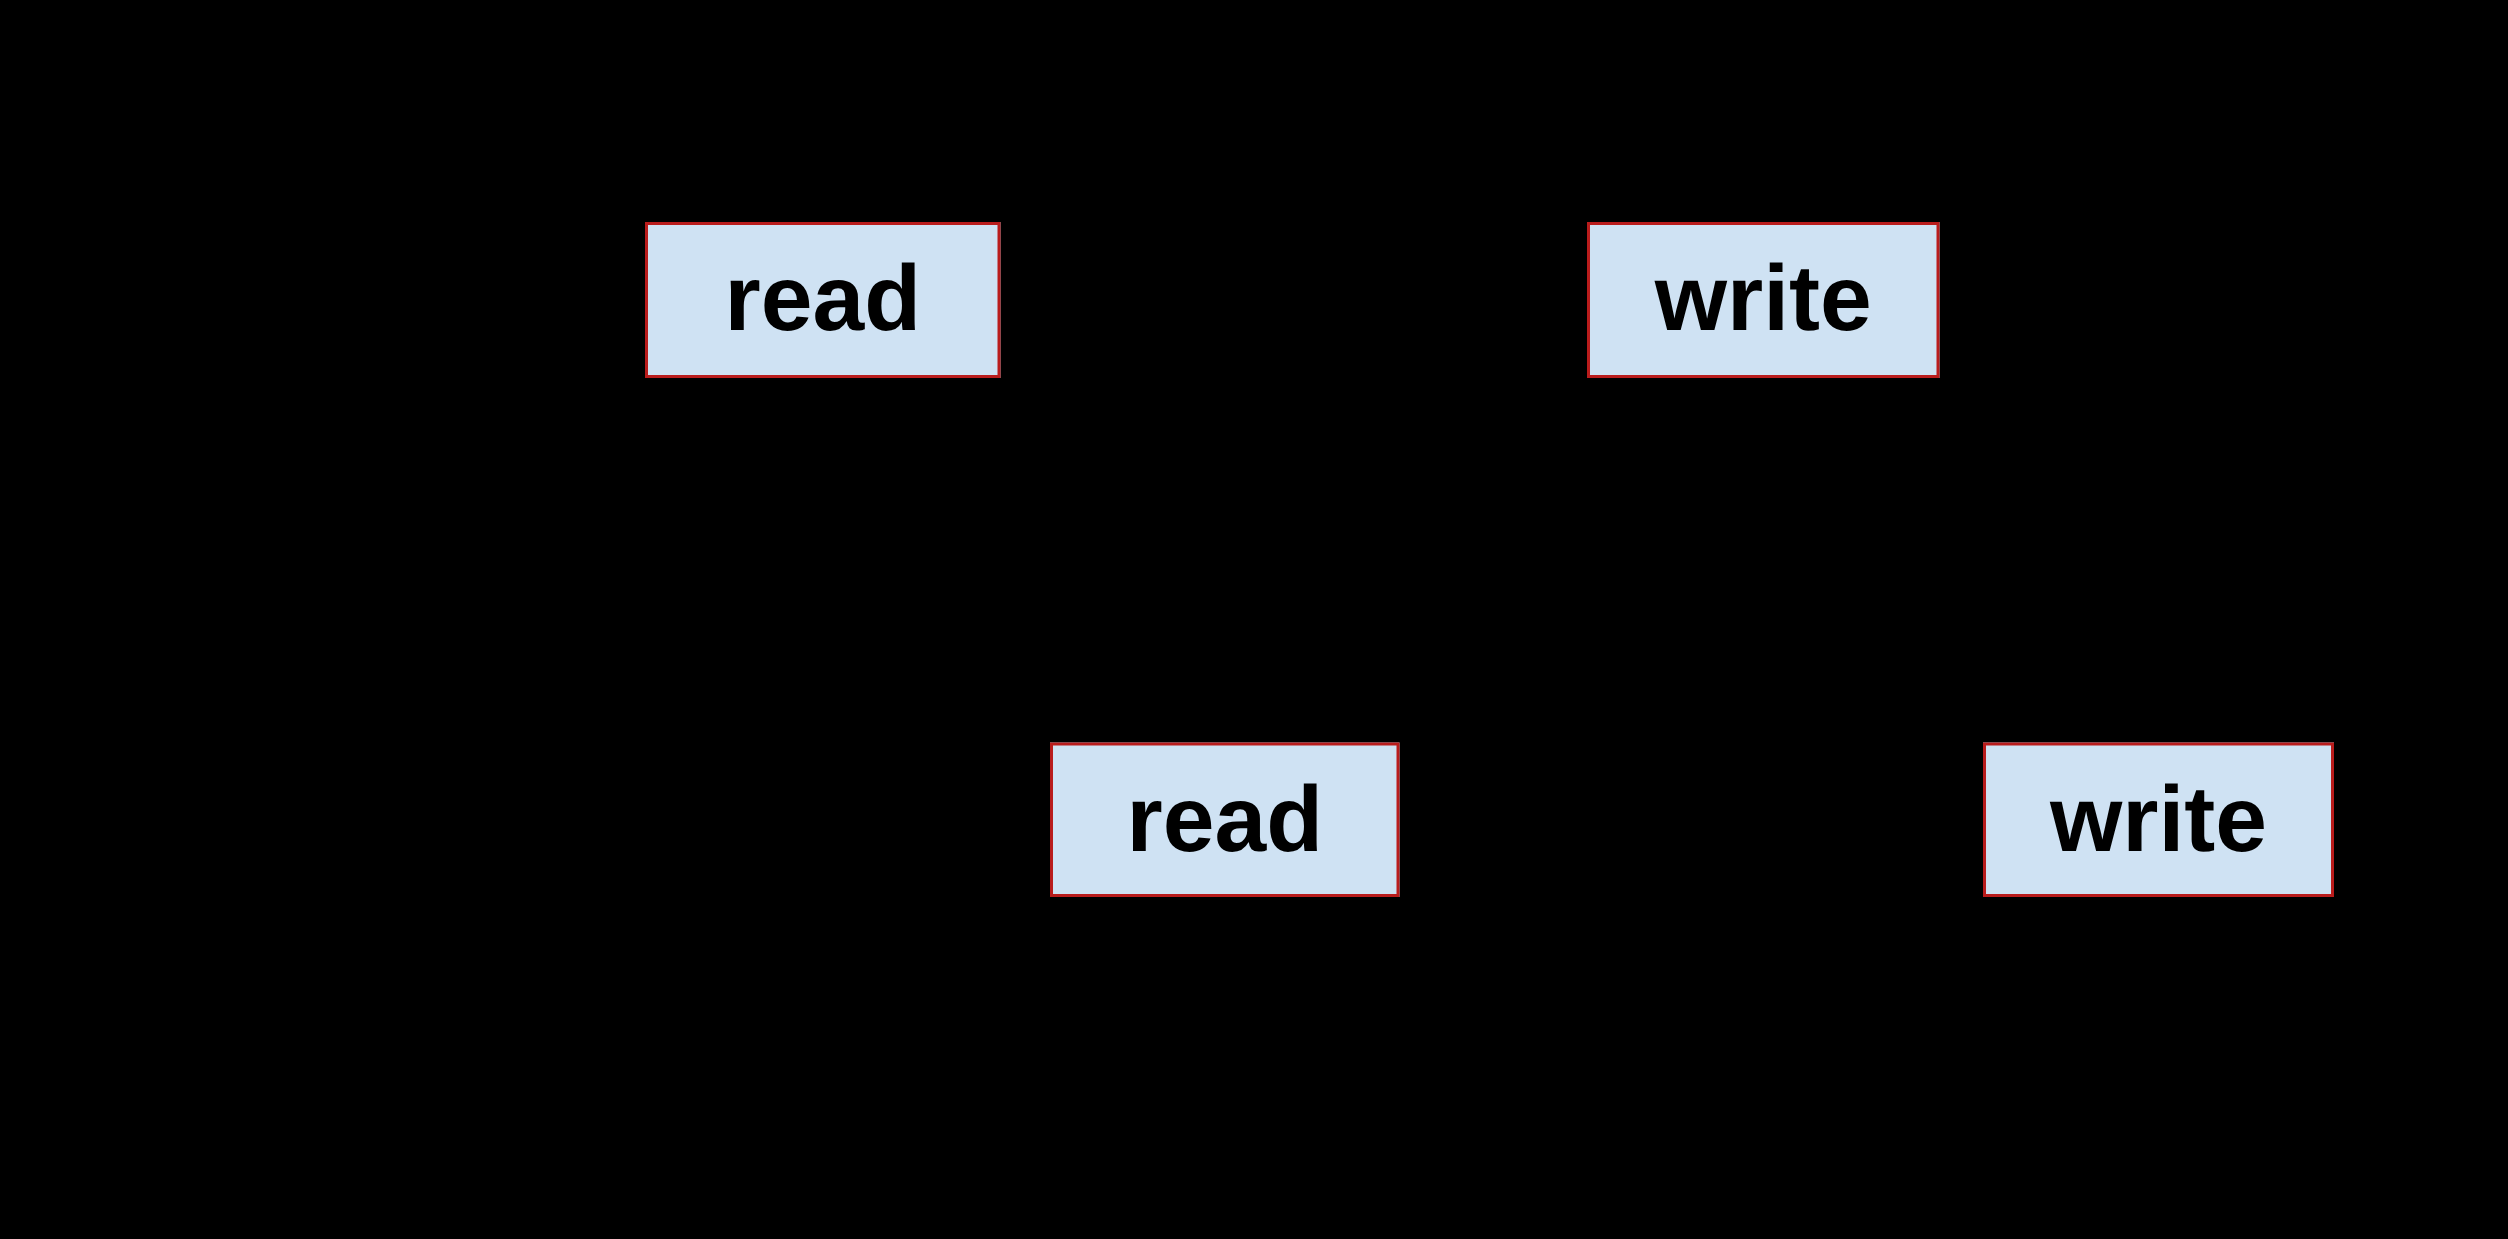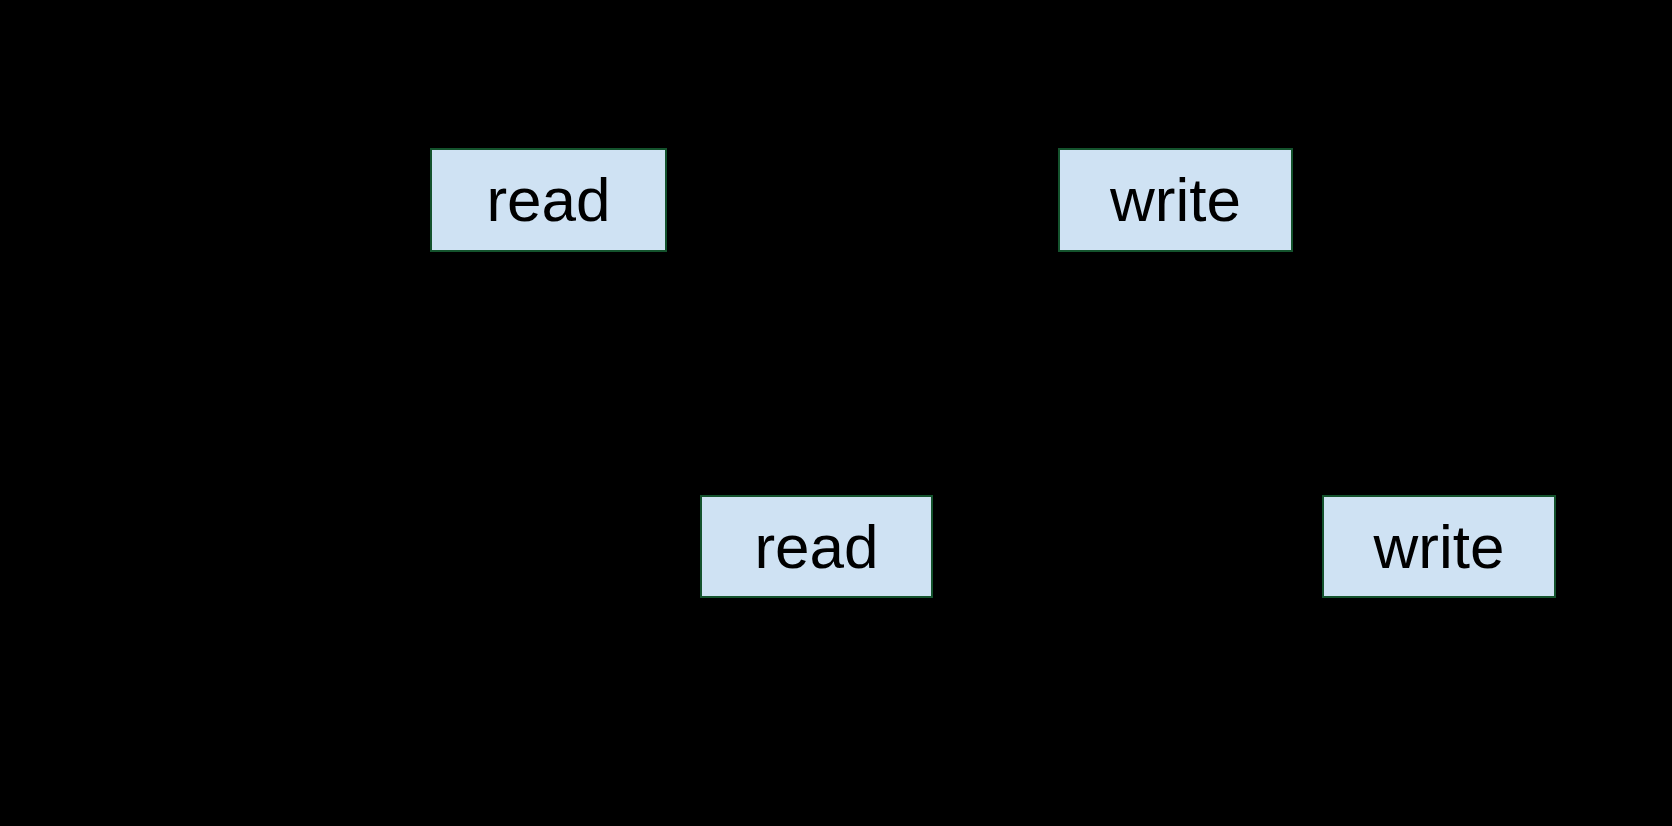--- a/index.html
+++ b/index.html
@@ -12,24 +12,25 @@
     width: 1672px;
     height: 826px;
     background: #000000;
     overflow: hidden;
     font-family: "Liberation Sans", sans-serif;
   }
   .node {
     position: absolute;
     box-sizing: border-box;
     background: #cfe2f3;
-    border: 2px solid #14532d;
+    border: 2px solid #b91c1c;
     display: flex;
     align-items: center;
     justify-content: center;
+    font-weight: bold;
   }
   .node-label {
     color: #000000;
     font-size: 62px;
     line-height: 1;
     white-space: nowrap;
   }
 </style>
 </head>
 <body>

